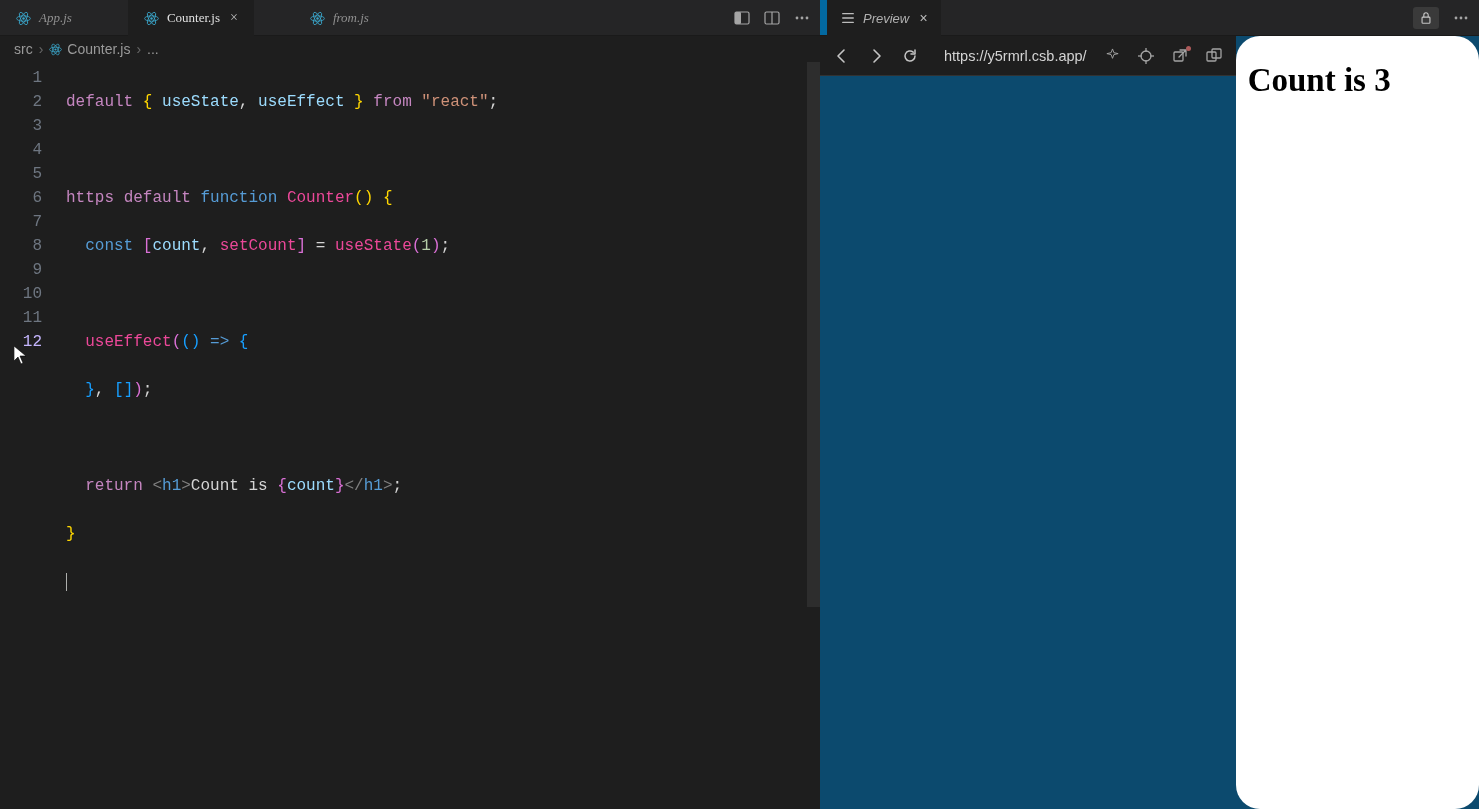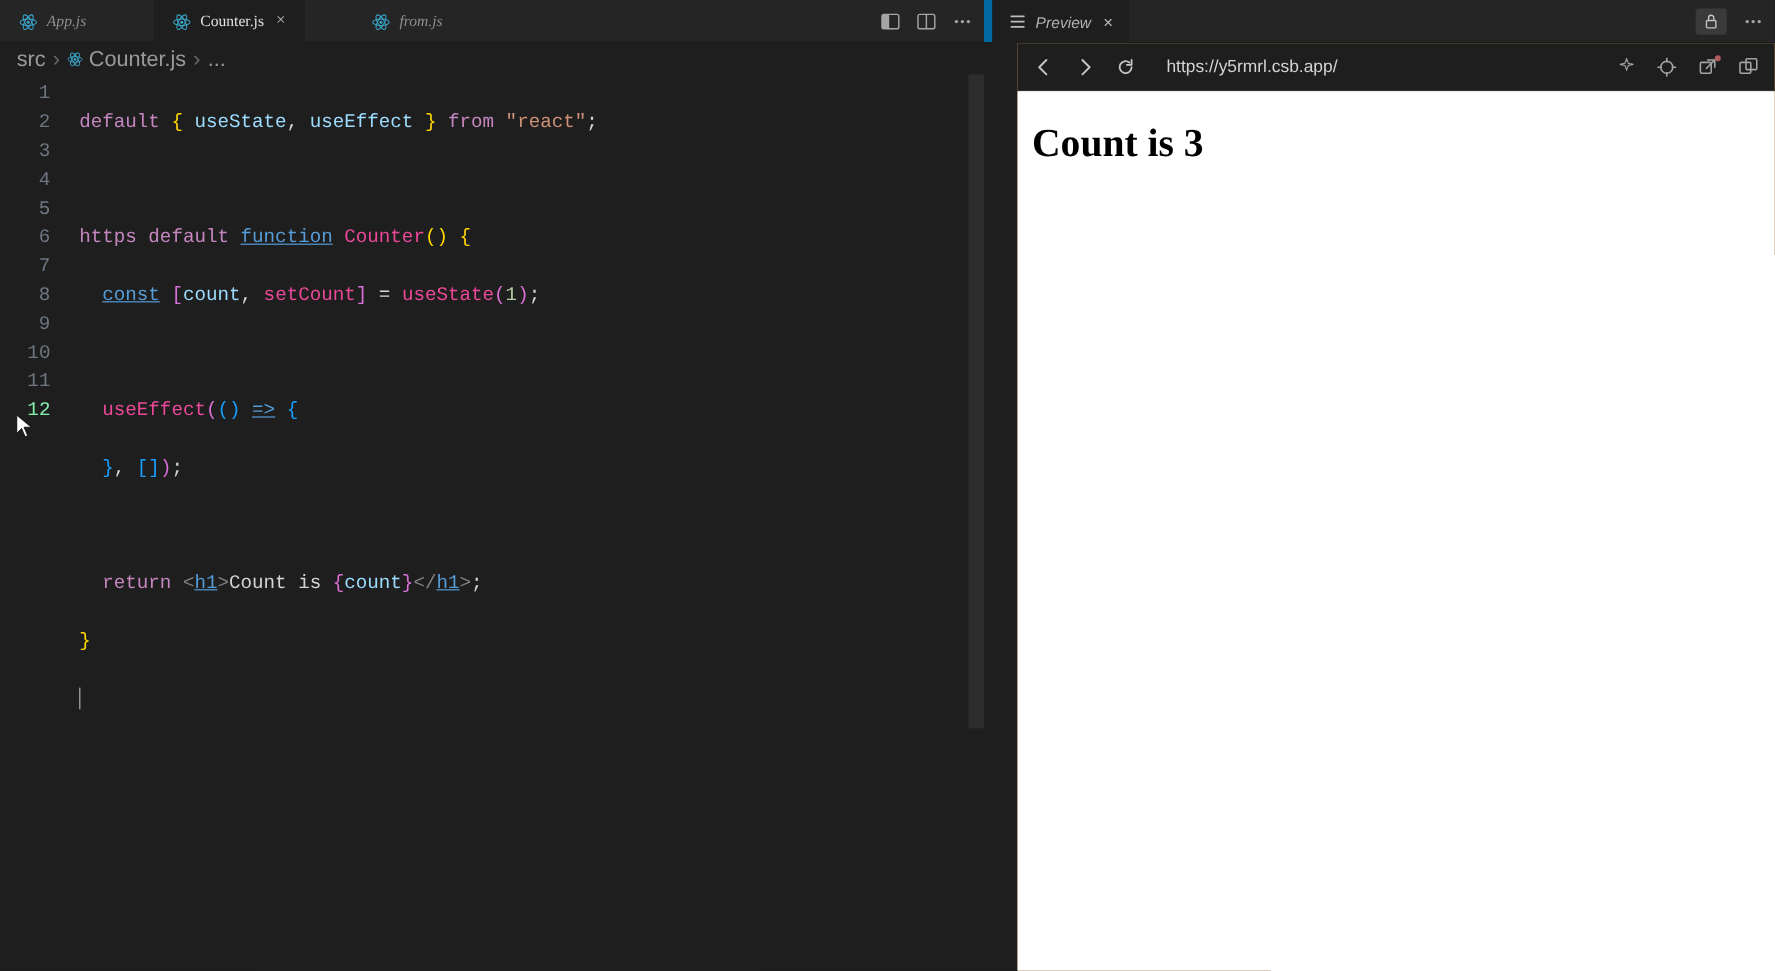--- a/index.html
+++ b/index.html
@@ -17,54 +17,54 @@
   .tab-actions .ico, .preview-actions .ico, .right-actions .ico { cursor:pointer; opacity:.8;}
   .tabs-right { flex:1; display:flex; border-left:7px solid #0369a1;}
   .tabs-right .tab-preview { display:flex; align-items:center; height:36px; padding:0 14px; background:#1e1e1e; color:#b0b0b0; font-style:italic; font-size:13px;}
   .tabs-right .tab-preview .list-icon{margin-right:8px;}
   .right-actions{ margin-left:auto; display:flex; align-items:center; padding-right:10px; gap:14px;}
   .lock-bg{ background:#3a3a3a; padding:4px 6px; border-radius:3px; display:flex; align-items:center;}
 
   
   .main { flex:1; display:flex; min-height:0; }
   .editor-col { width:820px; display:flex; flex-direction:column; background:#1e1e1e; position:relative;}
-  .preview-col { flex:1; display:flex; flex-direction:column; background:#fdba74;margin-left:28px;}
-
-  
-  .breadcrumbs{ height:26px; display:flex; align-items:center; font-size:18px; color:#9a9a9a; padding-left:14px; gap:6px;}
+  .preview-col { flex:1; display:flex; background:#0c4a6e;}
+
+  
+  .breadcrumbs{ height:26px; display:flex; align-items:center; font-size:14px; color:#9a9a9a; padding-left:14px; gap:6px;}
   .crumb-sep{opacity:.6;}
   .crumb-react{display:flex;align-items:center;gap:5px;}
 
   
   .code-wrap{ flex:1; display:flex; font-family:Consolas,"Courier New",monospace; font-size:16px; line-height:24px; position:relative;}
   .gutter{ width:60px; text-align:right; color:#6e7681; padding:4px 18px 0 0; user-select:none;}
   .gutter div{height:24px;}
   .code{ flex:1; padding:4px 0 0 6px; white-space:pre; color:#d4d4d4;}
   .code .line{height:24px;}
   .tok-pink{color:#c586c0;}
-  .tok-blue{color:#569cd6;text-decoration:underline;}
+  .tok-blue{color:#569cd6;}
   .tok-lblue{color:#9cdcfe;}
   .tok-yellow{color:#ec4899;}
   .tok-orange{color:#ce9178;}
   .tok-num{color:#b5cea8;}
   .tok-br1{color:#ffd700;}
   .tok-br2{color:#da70d6;}
   .tok-br3{color:#179fff;}
   .tok-gray{color:#808080;}
   .cursor-caret{display:inline-block;width:1px;height:18px;background:#aeafad;vertical-align:middle;} 
   .scrollbar-vert{position:absolute; right:0; top:0; width:13px; height:73%; background:#3a3a3a; opacity:.55;}
 
   
   .mouse-cursor{position:absolute; left:14px; top:310px; pointer-events:none;}
 
   
   .preview-toolbar{ height:40px; background:#1e1e1e; display:flex; align-items:center; padding:0 14px; gap:18px; color:#bcbcbc; font-size:14px; border-bottom:1px solid #323232;}
   .url-text{flex:1; color:#d4d4d4; font-size:14.5px; padding-left:8px;}
   .preview-actions{display:flex;gap:18px;}
-  .preview-viewport{ flex:1; background:#ffffff; margin:0; overflow:auto;}
+  .preview-viewport{ flex:1; background:#ffffff; margin:0; overflow:auto;border-radius:24px;}
   .preview-viewport h1{ font-family:"Times New Roman",serif; font-size:33px; font-weight:bold; color:#000; padding:26px 0 0 12px;}
 
   
   svg{display:block;}
 </style>
 </head>
 <body>
 
 <div class="top">
   <div class="tabs-left">
@@ -190,21 +190,21 @@
           <div>2</div>
           <div>3</div>
         <div>4</div>
           <div>5</div>
           <div>6</div>
         <div>7</div>
           <div>8</div>
           <div>9</div>
         <div>10</div>
           <div>11</div>
-          <div style="color:#86efac">12</div>
+          <div style="color:#c4b5fd">12</div>
       </div>
 
       <div class="code">
 <div class="line"><span class="tok-pink">default</span> <span class="tok-br1">{</span> <span class="tok-lblue">useState</span><span>,</span> <span class="tok-lblue">useEffect</span> <span class="tok-br1">}</span> <span class="tok-pink">from</span> <span class="tok-orange">"react"</span><span>;</span></div>
 <div class="line"></div>
 <div class="line"><span class="tok-pink">https</span> <span class="tok-pink">default</span> <span class="tok-blue">function</span> <span class="tok-yellow">Counter</span><span class="tok-br1">()</span> <span class="tok-br1">{</span></div>
 <div class="line">  <span class="tok-blue">const</span> <span class="tok-br2">[</span><span class="tok-lblue">count</span><span>,</span> <span class="tok-yellow">setCount</span><span class="tok-br2">]</span> <span>=</span> <span class="tok-yellow">useState</span><span class="tok-br2">(</span><span class="tok-num">1</span><span class="tok-br2">)</span><span>;</span></div>
 <div class="line"></div>
 <div class="line">  <span class="tok-yellow">useEffect</span><span class="tok-br2">(</span><span class="tok-br3">()</span> <span class="tok-blue">=&gt;</span> <span class="tok-br3">{</span></div>
 <div class="line">  <span class="tok-br3">}</span><span>,</span> <span class="tok-br3">[</span><span class="tok-br3">]</span><span class="tok-br2">)</span><span>;</span></div>

